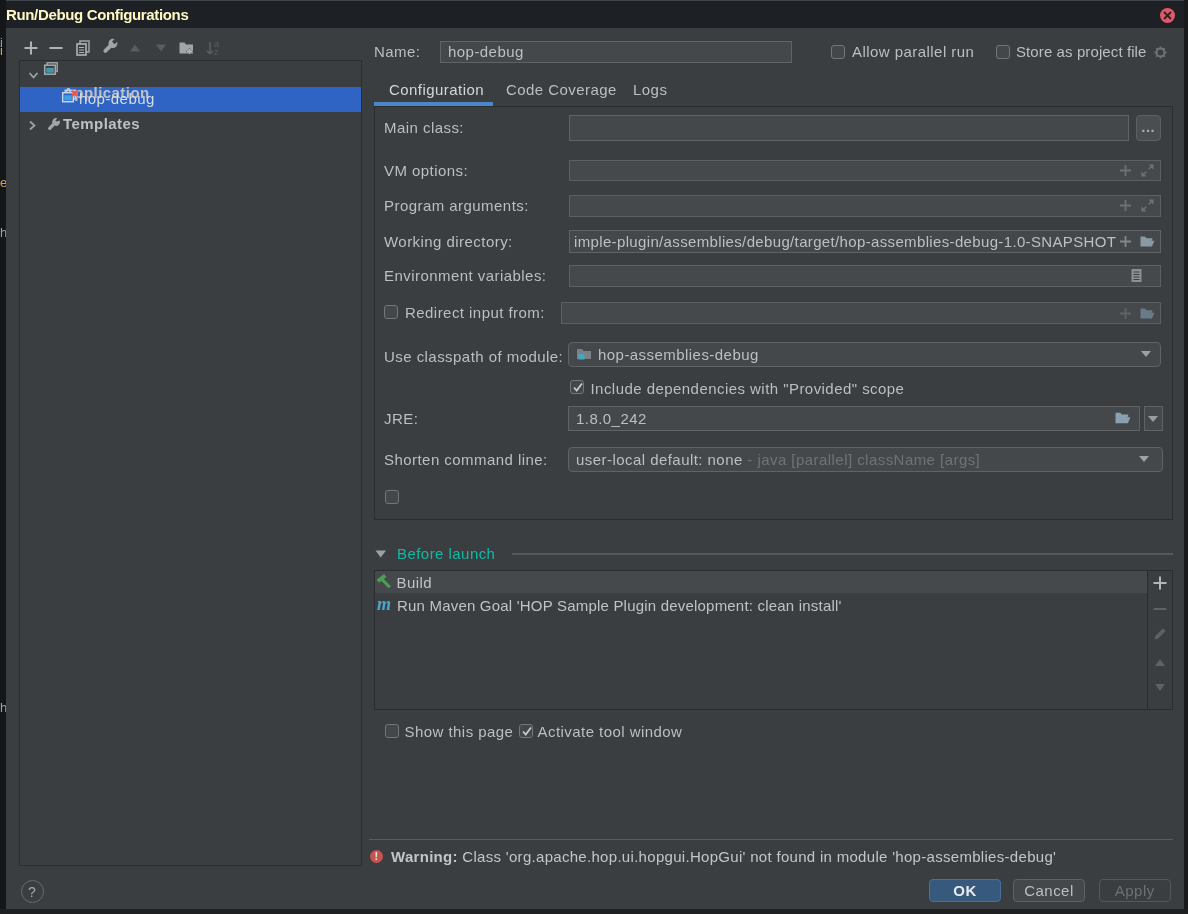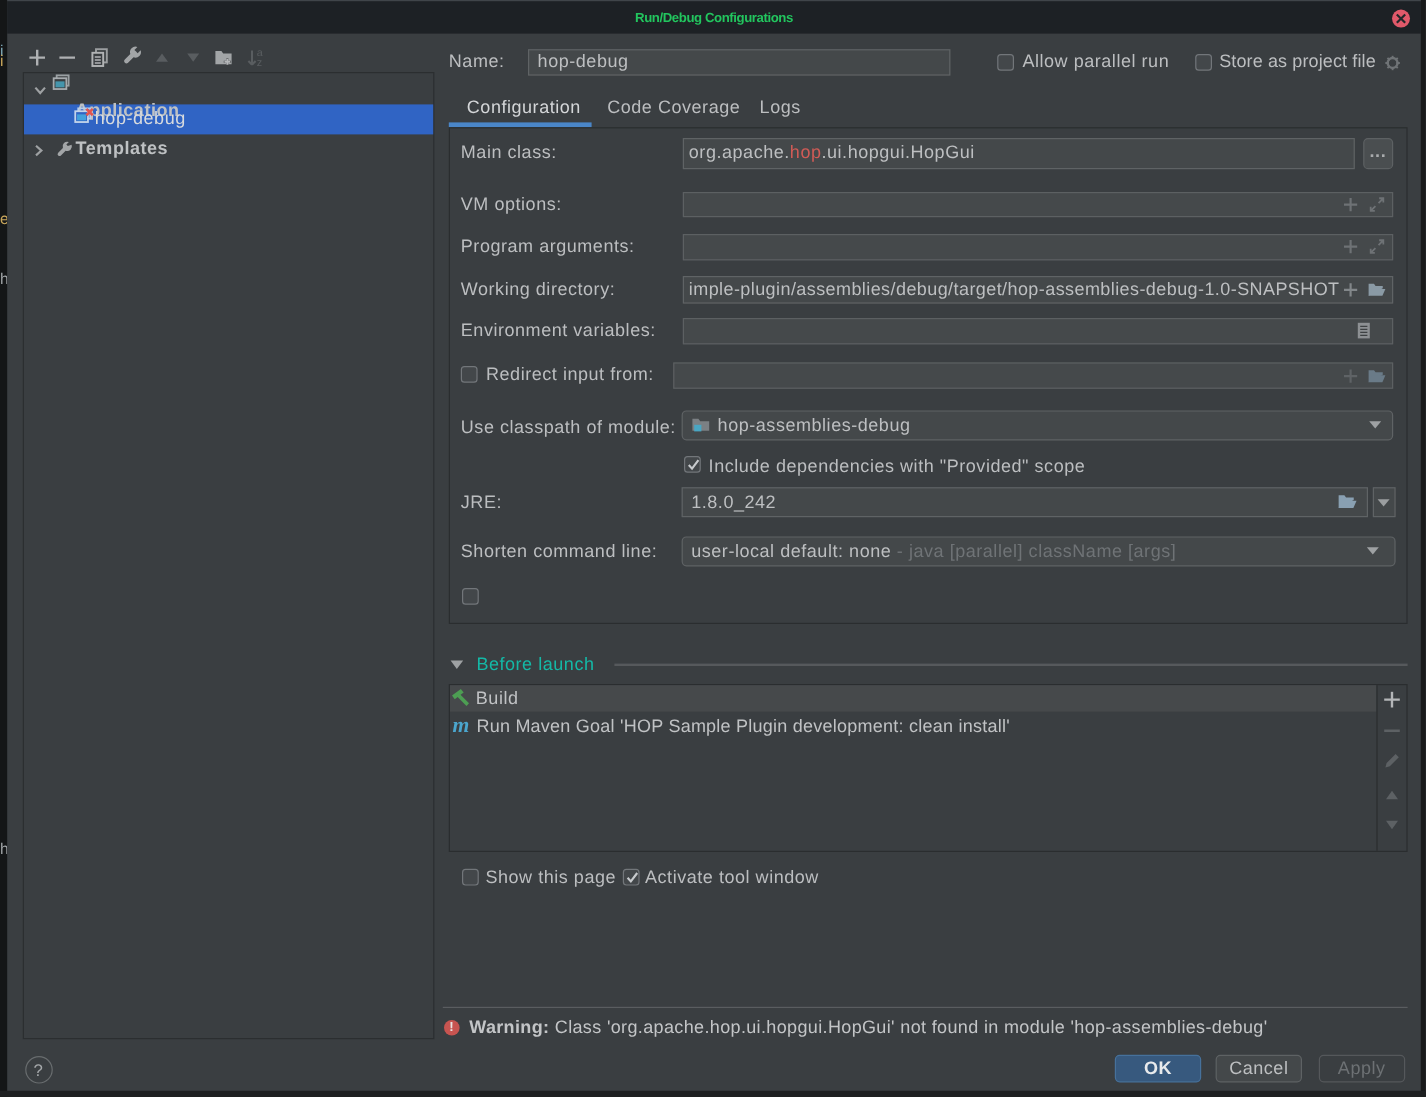--- a/index.html
+++ b/index.html
@@ -1,21 +1,21 @@
 <!DOCTYPE html>
 <html><head>
 <meta charset="utf-8">
 <style>
 * { margin:0; padding:0; box-sizing:border-box; }
 html,body { width:1188px; height:914px; overflow:hidden; }
 body { background:#1a1c1d; font-family:"Liberation Sans",sans-serif; font-size:15px; color:#bcbec0; position:relative; letter-spacing:0.45px; }
 .abs { position:absolute; }
 #win { position:absolute; left:6px; top:0; width:1178px; height:909px; background:#3a3e41; }
 #titlebar { position:absolute; left:0; top:0; width:1178px; height:28px; background:#1d2125; border-top:1px solid #40454a; }
-#title { position:absolute; left:0; top:0; width:1178px; height:28px; line-height:28px; text-align:center; color:#22c55e; font-weight:bold; font-size:11px; letter-spacing:-0.35px; }
+#title { position:absolute; left:0; top:0; width:1178px; height:28px; line-height:28px; color:#fef9c3; font-weight:bold; font-size:15px; letter-spacing:-0.35px; }
 #closebtn { position:absolute; left:1154px; top:6.5px; width:15px; height:15px; border-radius:50%; background:#e0596a; }
 #closebtn svg { position:absolute; left:3px; top:3px; }
 .field { position:absolute; background:#44484a; border:1px solid #5f6365; }
 .efield { position:absolute; background:#45494b; border:1px solid #5c6062; }
 .lbl { position:absolute; white-space:nowrap; color:#bcbec0; }
 .cb { position:absolute; width:14px; height:14px; border:1px solid #72767a; border-radius:3px; background:#43474a; }
 .tri-dn { width:0; height:0; border-left:5.5px solid transparent; border-right:5.5px solid transparent; border-top:6px solid #9ea1a3; position:absolute; }
 </style>
 </head>
 <body>
@@ -115,21 +115,20 @@
 
 <div class="lbl" style="left:383px;top:79px;height:22px;line-height:22px;color:#d4d6d8;">Configuration</div>
 <div class="lbl" style="left:500px;top:79px;height:22px;line-height:22px;">Code Coverage</div>
 <div class="lbl" style="left:627px;top:79px;height:22px;line-height:22px;">Logs</div>
 <div class="abs" style="left:367.5px;top:102px;width:119px;height:4px;background:#4a86c8;"></div>
 
 <div class="abs" style="left:368px;top:106px;width:799px;height:414px;border:1px solid #2a2d2f;"></div>
 
 <div class="lbl" style="left:378px;top:116px;height:23px;line-height:23px;">Main class:</div>
 <div class="field" style="left:563px;top:114.5px;width:560px;height:26px;"></div>
-<div class="lbl" style="left:568px;top:116px;height:23px;line-height:23px;color:#bdbfc1;">org.apache.<span style="color:#cf5b56">hop</span>.ui.hopgui.HopGui</div>
 <div class="abs" style="left:1129.5px;top:114.5px;width:25.5px;height:26px;background:#4a4e50;border:1px solid #5d6163;border-radius:4px;color:#a9abad;text-align:center;line-height:22px;font-weight:bold;">...</div>
 
 <div class="lbl" style="left:378px;top:159px;height:23px;line-height:23px;">VM options:</div>
 <div class="efield" style="left:563px;top:159.5px;width:592px;height:21.5px;"></div>
 <svg class="abs" style="left:1113px;top:164px;" width="13" height="13">
       <path d="M6.5 1v11M1 6.5h11" stroke="#6e7275" stroke-width="1.8"></path>
     </svg>
 <svg class="abs" style="left:1135px;top:164px;" width="13" height="13" viewBox="0 0 13 13">
   <g stroke="#6e7275" stroke-width="1.5" fill="none">
         <path d="M7.8 5.2 L11.8 1.2 M8.3 1.2h3.5v3.5 M5.2 7.8 L1.2 11.8 M1.2 8.3v3.5h3.5"></path>

